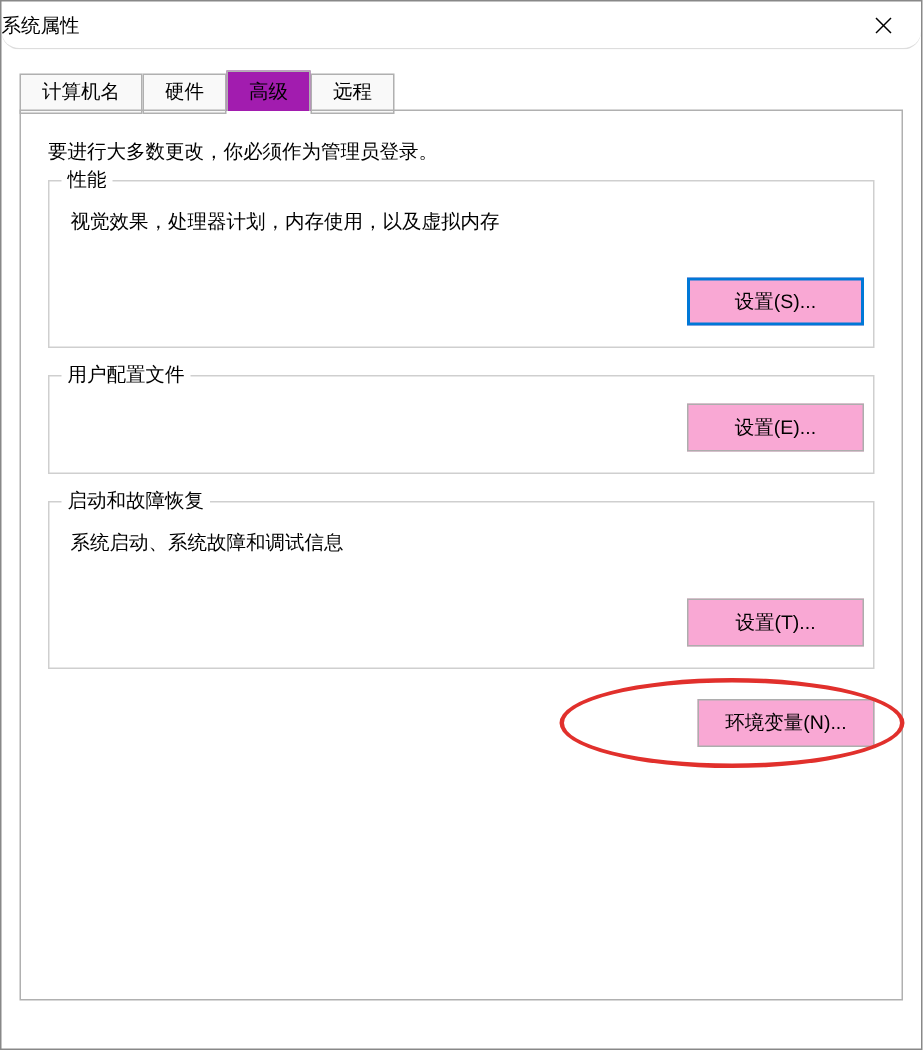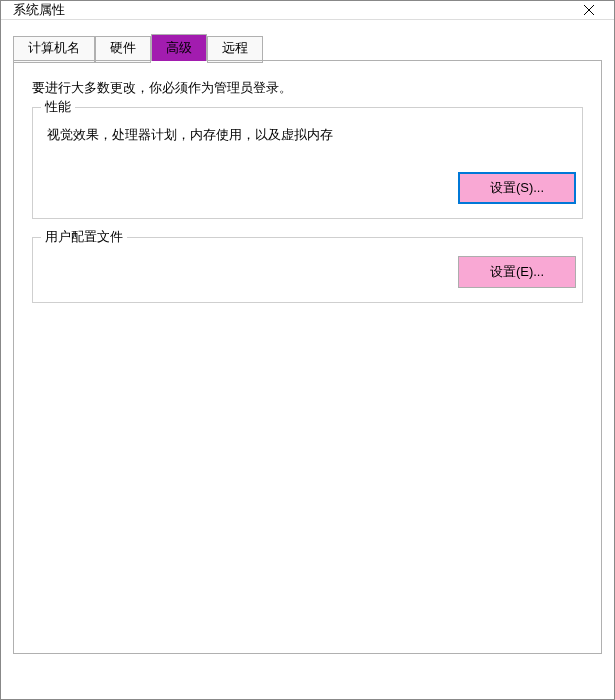--- a/index.html
+++ b/index.html
@@ -13,26 +13,27 @@
       position: relative;
     }
     .window {
       width: 615px;
       height: 700px;
       border: 1px solid #888;
       background: #fff;
       position: relative;
     }
     .titlebar {
-      height: 19px;
+      height: 32px;
       display: flex;
       align-items: center;
       justify-content: space-between;
-      padding: 0 0 0 12px;
+      padding: 0 0 0 0;
       border-bottom: 1px solid #ddd;
+      border-radius: 12px;
     }
     .titlebar-title { font-size: 13px; }
     .close-btn {
       width: 50px;
       height: 36px;
       display: flex;
       align-items: center;
       justify-content: center;
       cursor: pointer;
     }
@@ -184,18 +185,29 @@
       </div>
     </div>
 
     <div class="groupbox">
       <span class="groupbox-legend">用户配置文件</span>
       <div class="btn-row">
         <button class="winbtn">设置(E)...</button>
       </div>
     </div>
 
-
+    <div class="groupbox">
+      <span class="groupbox-legend">启动和故障恢复</span>
+      <div class="groupbox-desc">系统启动、系统故障和调试信息</div>
+      <div class="btn-row">
+        <button class="winbtn">设置(T)...</button>
+      </div>
+    </div>
+
+    <div class="env-row">
+      <div class="red-ellipse"></div>
+      <button class="winbtn env-btn">环境变量(N)...</button>
+    </div>
 
   </div>
 
 
 </div>
 
 </body></html>

